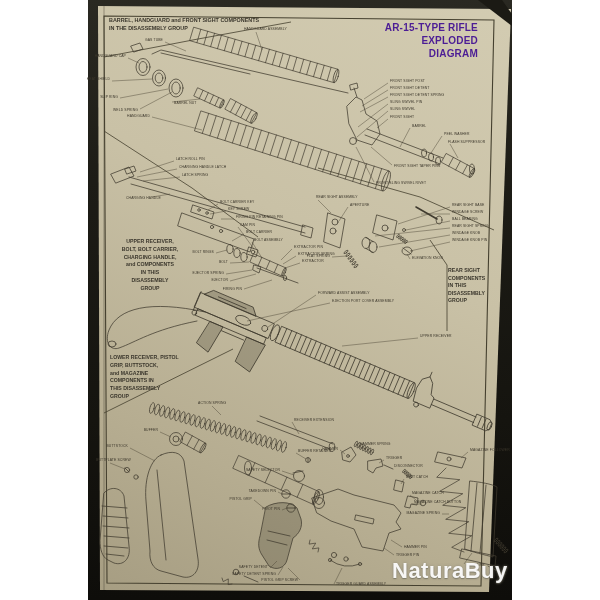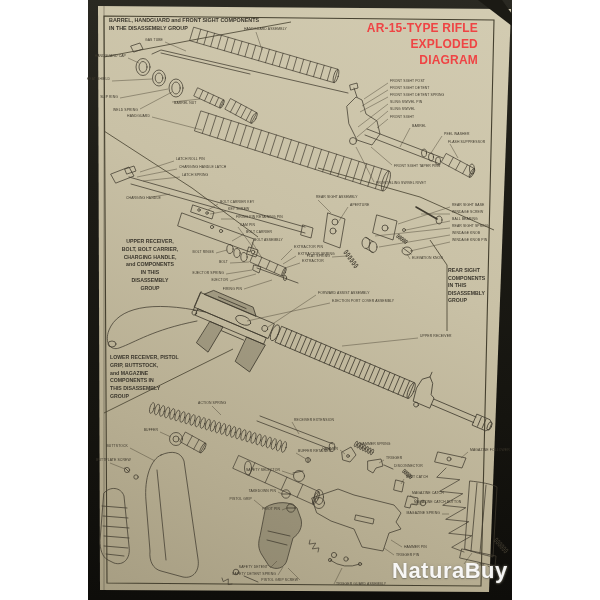--- a/index.html
+++ b/index.html
@@ -11,22 +11,22 @@
           background:linear-gradient(205deg,#d3ccb2 0%,#c9c1a6 40%,#b6ad91 75%,#a59c81 100%);
           clip-path:polygon(10px 6px,423px 9px,401px 592px,12px 590px);}
   .poster .crease{position:absolute;left:15px;top:6px;width:2px;height:586px;background:rgba(70,64,48,.22);}
   #art{position:absolute;left:0;top:0;width:600px;height:600px;pointer-events:none;}
   #frame{fill:none;stroke:#45402f;stroke-width:1.1;}
   #dividers polyline{fill:none;stroke:#45402f;stroke-width:.8;}
   .shade{fill:rgba(64,58,44,.25);}
   #labels text{font-size:3.4px;fill:#3b362b;letter-spacing:.12px;font-family:"Liberation Sans",sans-serif;}
   #leaders line{stroke:#4a4433;stroke-width:.45;}
   .txt{position:absolute;color:#3a362c;white-space:pre-line;}
-  .title{left:300px;top:21px;width:178px;text-align:right;font-size:12px;font-weight:bold;
-         line-height:1.32;letter-spacing:.2px;color:#ef4444;}
+  .title{left:300px;top:21px;width:178px;text-align:right;font-size:10px;font-weight:bold;
+         line-height:1.32;letter-spacing:.2px;color:#4c1d95;}
   .g1{left:109px;top:17px;width:230px;font-size:5.4px;font-weight:bold;line-height:1.4;}
   .g2{left:108px;top:238px;width:84px;text-align:center;font-size:5.2px;font-weight:bold;line-height:1.5;}
   .g3{left:448px;top:267px;width:46px;font-size:5.2px;font-weight:bold;line-height:1.45;}
   .g4{left:110px;top:354px;width:86px;font-size:5.2px;font-weight:bold;line-height:1.5;}
   .watermark{position:absolute;left:392px;top:558px;font-size:22px;font-weight:bold;
              color:rgba(255,255,255,.93);letter-spacing:.5px;
              text-shadow:0 0 3px rgba(140,135,120,.9),0 1px 1px rgba(80,80,70,.55);}
 </style>
 </head>
 <body>

